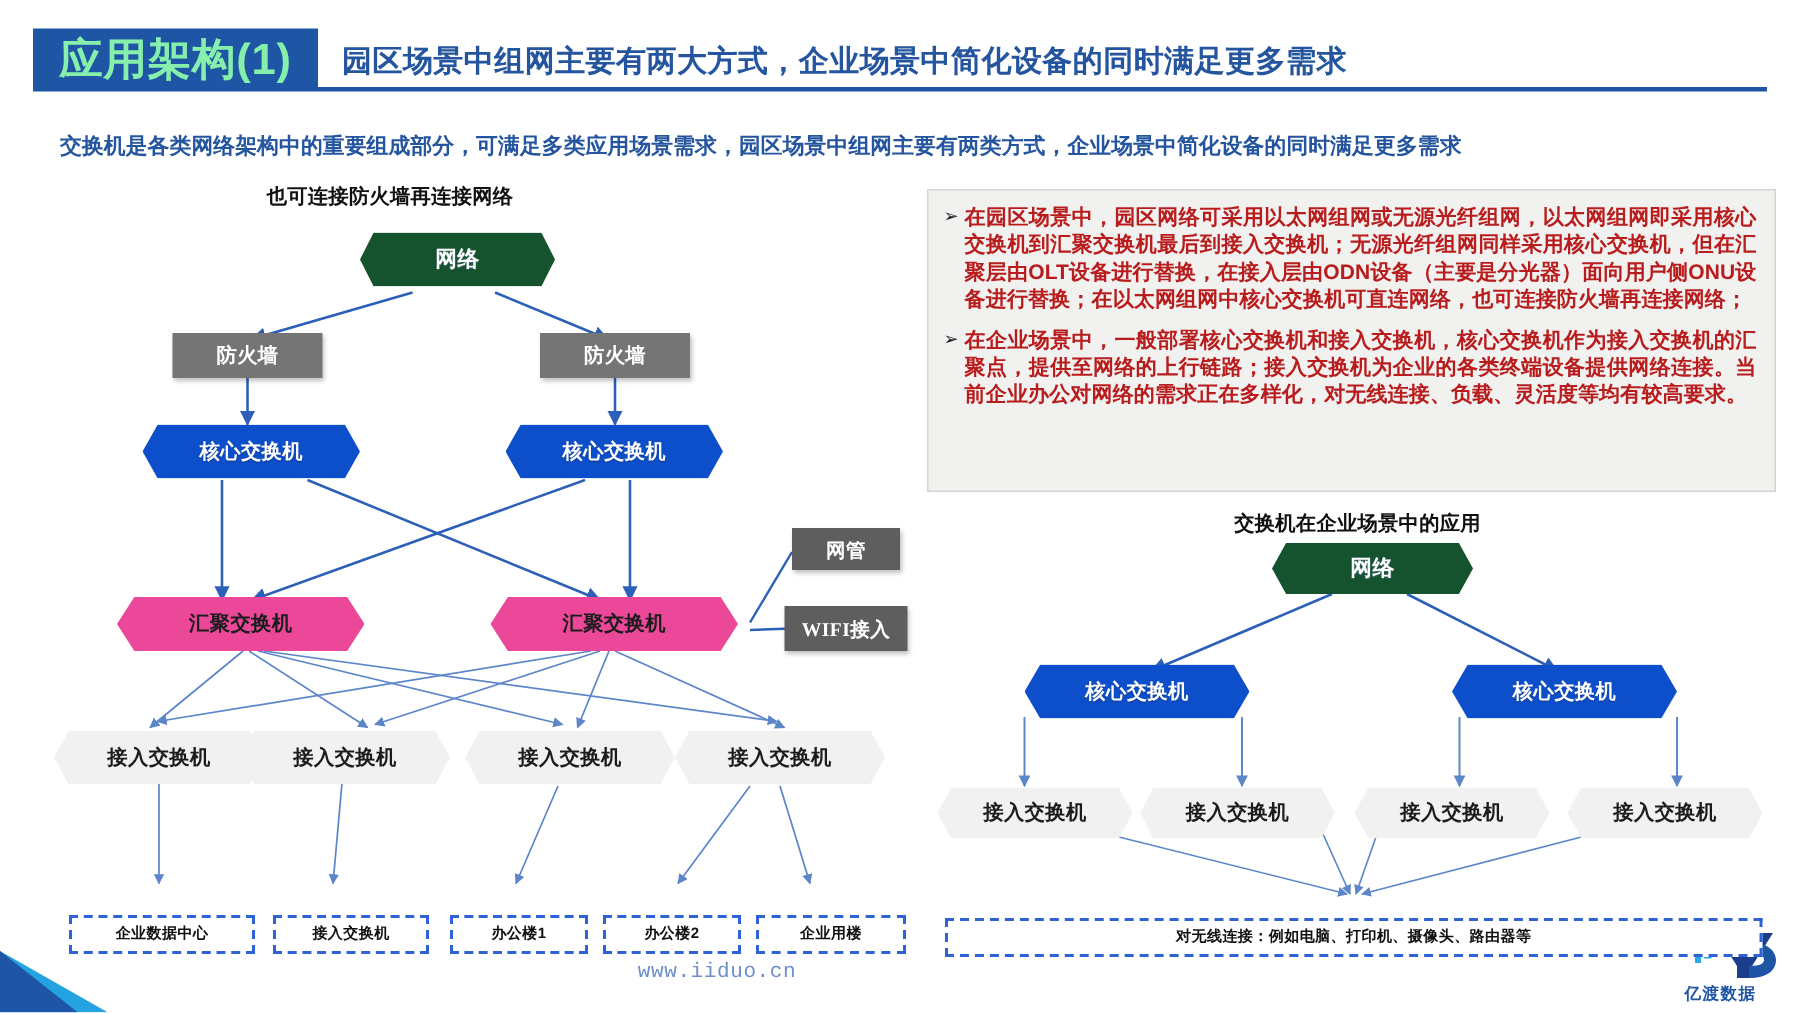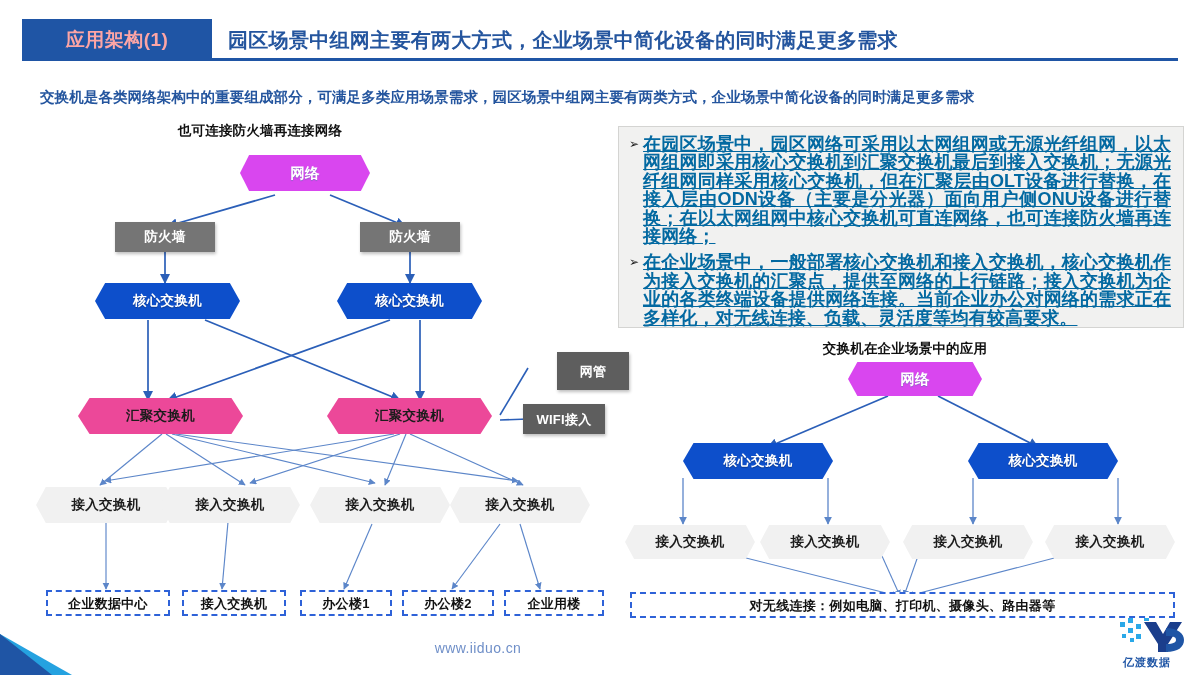--- a/index.html
+++ b/index.html
@@ -8,23 +8,23 @@
     background:#ffffff;
     font-family:"Liberation Sans","DejaVu Sans",sans-serif;
     -webkit-font-smoothing:antialiased;
   }
   .slide{position:absolute;inset:0;}
 
   
   #header{position:absolute;left:0;top:0;width:1200px;height:72px;}
   #title-chip{
     position:absolute;left:22px;top:19px;width:190px;height:42px;
-    background:#1F55A5;color:#fca5a5;
+    background:#1F55A5;color:#86efac;
     display:flex;align-items:center;justify-content:center;
-    font-size:19px;font-weight:700;letter-spacing:.5px;
+    font-size:29px;font-weight:700;letter-spacing:.5px;
   }
   #title-rule{
     position:absolute;left:212px;top:58px;width:966px;height:3px;background:#1F55A5;
   }
   #header-subtitle{
     position:absolute;left:228px;top:22px;width:950px;height:36px;
     display:flex;align-items:center;
     color:#24559E;font-size:20px;font-weight:700;letter-spacing:.3px;
   }
 
@@ -47,60 +47,60 @@
   .node{
     position:absolute;display:flex;align-items:center;justify-content:center;
     font-size:13.5px;font-weight:700;letter-spacing:.3px;
     box-sizing:border-box;text-align:center;line-height:1;
     z-index:3;
   }
   
   .hex{
     clip-path:polygon(0% 50%, 7% 0%, 93% 0%, 100% 50%, 93% 100%, 7% 100%);
   }
-  .net-node{background:#d946ef;color:#ffffff;font-size:14.5px;
+  .net-node{background:#14532d;color:#ffffff;font-size:14.5px;
     text-shadow:0 1px 1px rgba(90,120,170,.55);}
   .core-node{background:#0D4FCB;color:#ffffff;
     text-shadow:0 1px 1px rgba(0,0,0,.3);}
   .agg-node{background:#ec4899;color:#1c1c1c;}
   .acc-node{background:#F1F1F1;color:#1c1c1c;}
   .fw-node{background:#757575;color:#ffffff;
     box-shadow:1px 2px 3px rgba(0,0,0,.25);}
   .gray-node{background:#5E5E5E;color:#ffffff;font-size:13px;
     box-shadow:1px 2px 3px rgba(0,0,0,.25);}
   .dash-node{
     background:#ffffff;color:#111;
     border:2.2px dashed #2E62D8;
-    font-size:13px;font-weight:700;
+    font-size:10px;font-weight:700;margin-top:20px;
   }
 
   
   .links{position:absolute;left:0;top:0;width:1200px;height:675px;
          pointer-events:none;z-index:1;}
 
   
   #note-box{
     position:absolute;left:618px;top:126px;width:566px;height:202px;
     background:#F1F1F0;border:1px solid #D4D4D2;
     box-sizing:border-box;padding:8px 12px 6px 10px;
   }
   .note-item{display:flex;align-items:flex-start;margin-bottom:8px;}
   .note-bullet{
     color:#1a1a1a;font-size:12px;line-height:18px;margin-right:4px;flex:0 0 auto;
     font-family:"DejaVu Sans",sans-serif;
   }
   .note-text{
-    color:#0369a1;font-size:18px;font-weight:700;line-height:18.4px;
-    letter-spacing:.1px;text-align:justify;text-decoration:underline;
+    color:#b91c1c;font-size:14px;font-weight:700;line-height:18.4px;
+    letter-spacing:.1px;text-align:justify;
   }
 
   
   #footer-url{
     position:absolute;left:0;top:640px;width:956px;text-align:center;
-    color:#6F8FC8;font-size:14px;letter-spacing:.4px;
+    color:#6F8FC8;font-size:14px;letter-spacing:.4px;font-family:Liberation Mono, monospace;
   }
   #corner-tri{position:absolute;left:0;top:624px;width:72px;height:51px;}
   #logo{position:absolute;left:1104px;top:616px;width:86px;height:56px;}
   #logo-text{
     position:absolute;left:1104px;top:655px;width:86px;text-align:center;
     color:#1F55A5;font-size:11px;font-weight:700;letter-spacing:1px;
   }
 </style>
 </head>
 <body>
@@ -190,22 +190,22 @@
 
   <div class="node fw-node" style="left:115px;top:222px;width:100px;height:30px;">防火墙</div>
   <div class="node fw-node" style="left:360px;top:222px;width:100px;height:30px;">防火墙</div>
 
   <div class="node hex core-node" style="left:95px;top:283px;width:145px;height:36px;">核心交换机</div>
   <div class="node hex core-node" style="left:337px;top:283px;width:145px;height:36px;">核心交换机</div>
 
   <div class="node hex agg-node" style="left:78px;top:398px;width:165px;height:36px;">汇聚交换机</div>
   <div class="node hex agg-node" style="left:327px;top:398px;width:165px;height:36px;">汇聚交换机</div>
 
-  <div class="node gray-node" style="left:528px;top:352px;width:72px;height:38px;margin-left:29px;">网管</div>
-  <div class="node gray-node" style="left:523px;top:404px;width:82px;height:30px;">WIFI接入</div>
+  <div class="node gray-node" style="left:528px;top:352px;width:72px;height:28px;">网管</div>
+  <div class="node gray-node" style="left:523px;top:404px;width:82px;height:30px;font-family:Liberation Serif, serif;">WIFI接入</div>
 
   <div class="node hex acc-node" style="left:36px;top:487px;width:140px;height:36px;">接入交换机</div>
   <div class="node hex acc-node" style="left:160px;top:487px;width:140px;height:36px;">接入交换机</div>
   <div class="node hex acc-node" style="left:310px;top:487px;width:140px;height:36px;">接入交换机</div>
   <div class="node hex acc-node" style="left:450px;top:487px;width:140px;height:36px;">接入交换机</div>
 
   <div class="node dash-node" style="left:46px;top:590px;width:124px;height:26px;">企业数据中心</div>
   <div class="node dash-node" style="left:182px;top:590px;width:104px;height:26px;">接入交换机</div>
   <div class="node dash-node" style="left:300px;top:590px;width:92px;height:26px;">办公楼1</div>
   <div class="node dash-node" style="left:402px;top:590px;width:92px;height:26px;">办公楼2</div>

